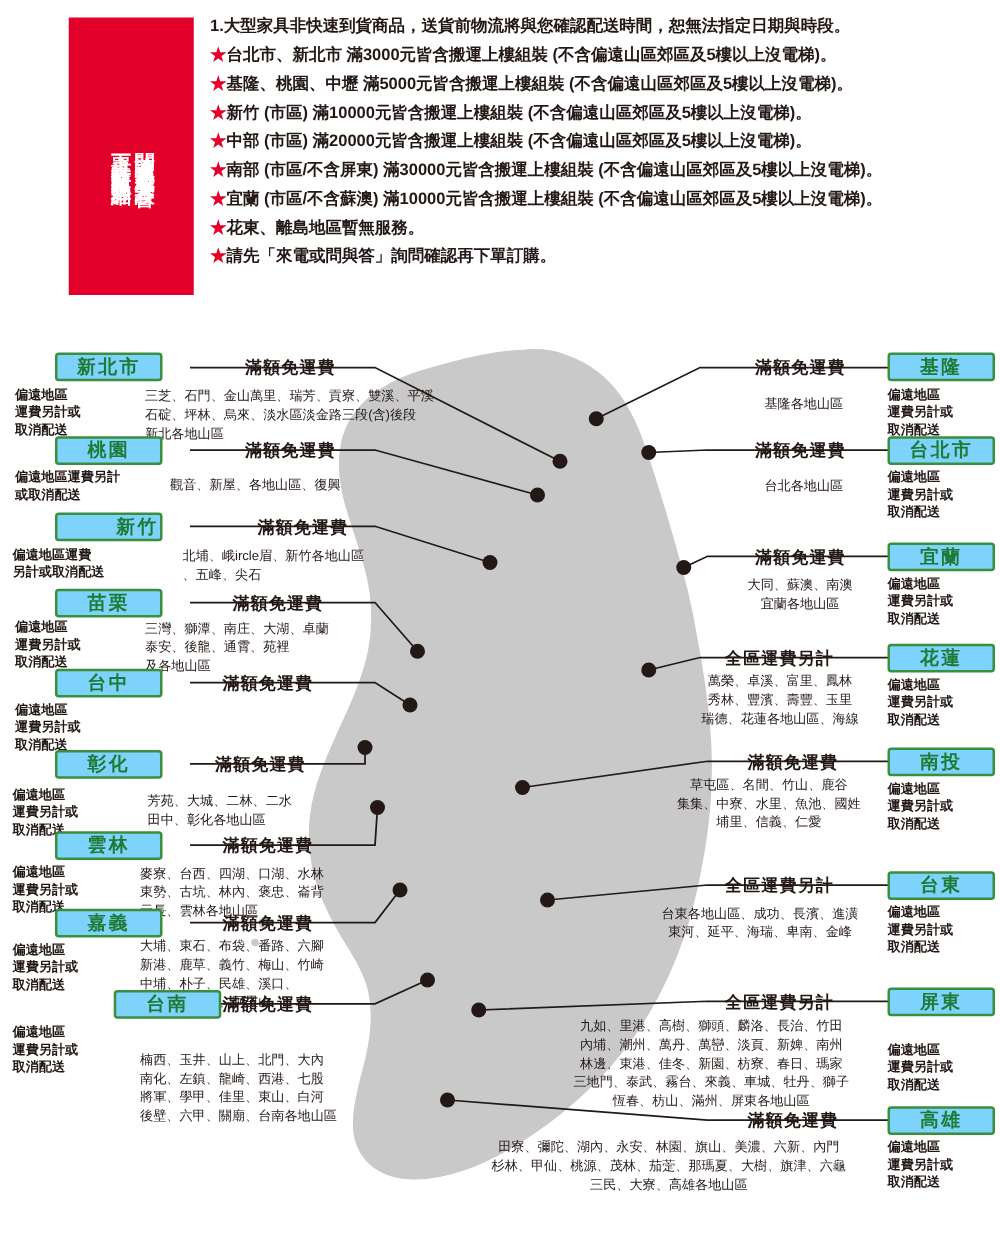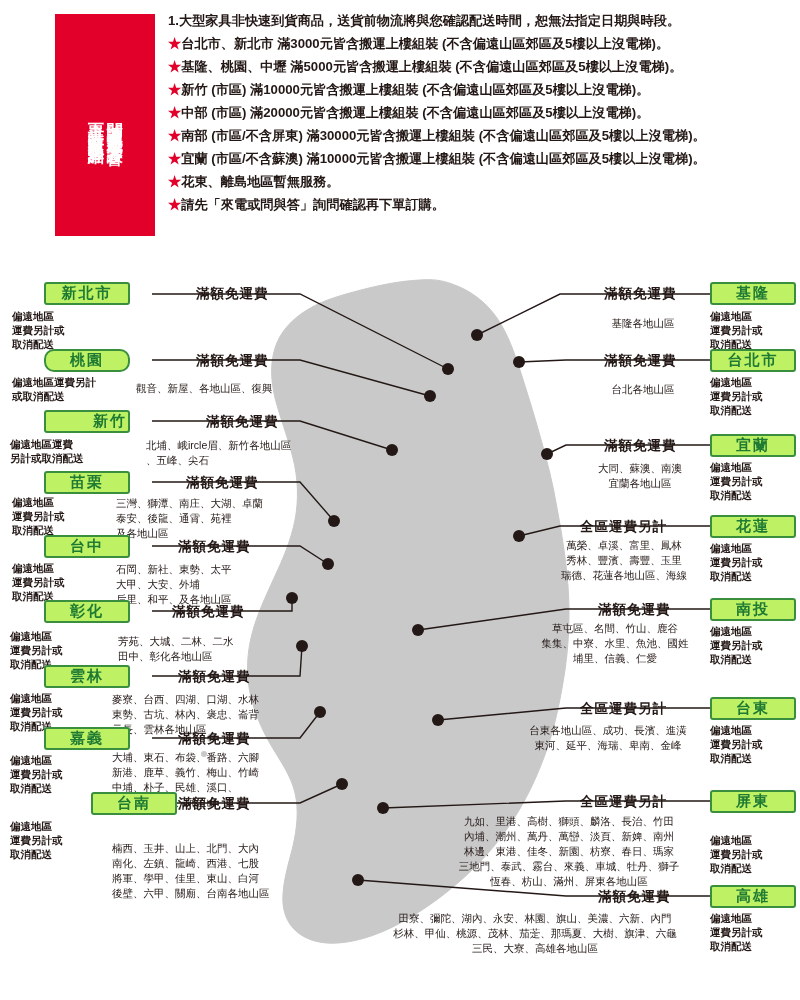--- a/index.html
+++ b/index.html
@@ -52,21 +52,21 @@
   
   #maparea { position:absolute; left:0; top:268px; width:800px; height:732px; }
 
   svg.mapsvg { position:absolute; left:0; top:0; }
 
   
   .city {
     position:absolute;
     width:86px; height:23px;
     border:2px solid #3a8f3e;
-    background:#bef264;
+    background:#7dd3fc;
     border-radius:3px;
     color:#1f7a33;
     font-size:15px;
     font-weight:bold;
     letter-spacing:2px;
     display:flex; align-items:center; justify-content:center;
     z-index:5;
   }
   .fee {
     position:absolute;
@@ -199,22 +199,25 @@
       <circle cx="383" cy="540" r="6"></circle>
       <circle cx="358" cy="612" r="6"></circle>
     </g>
   </svg>
 
   <div class="city" style="left:44px; top:14px;">新北市</div>
   <div class="fee" style="left:196px; top:17px;">滿額免運費</div>
   <div class="remote" style="left:12px; top:42px; white-space:pre-line;">偏遠地區
 運費另計或
 取消配送</div>
-
-  <div class="city" style="left:44px; top:81px;border-radius:10px;">桃園</div>
+  <div class="towns" style="left:116px; top:42px; white-space:pre-line;">三芝、石門、金山萬里、瑞芳、貢寮、雙溪、平溪
+石碇、坪林、烏來、淡水區淡金路三段(含)後段
+新北各地山區</div>
+
+  <div class="city" style="left:44px; top:81px;">桃園</div>
   <div class="fee" style="left:196px; top:84px;">滿額免運費</div>
   <div class="remote" style="left:12px; top:108px; white-space:pre-line;">偏遠地區運費另計
 或取消配送</div>
   <div class="towns" style="left:136px; top:113px; white-space:pre-line;">觀音、新屋、各地山區、復興</div>
 
   <div class="city" style="left:44px; top:142px;padding-left:46px;">新竹</div>
   <div class="fee" style="left:206px; top:145px;">滿額免運費</div>
   <div class="remote" style="left:10px; top:170px; white-space:pre-line;">偏遠地區運費
 另計或取消配送</div>
   <div class="towns" style="left:146px; top:170px; white-space:pre-line;">北埔、峨ircle眉、新竹各地山區
@@ -227,23 +230,20 @@
 取消配送</div>
   <div class="towns" style="left:116px; top:228px; white-space:pre-line;">三灣、獅潭、南庄、大湖、卓蘭
 泰安、後龍、通霄、苑裡
 及各地山區</div>
 
   <div class="city" style="left:44px; top:267px;">台中</div>
   <div class="fee" style="left:178px; top:270px;">滿額免運費</div>
   <div class="remote" style="left:12px; top:294px; white-space:pre-line;">偏遠地區
 運費另計或
 取消配送</div>
-  <div class="towns" style="left:116px; top:294px; white-space:pre-line;">石岡、新社、東勢、太平
-大甲、大安、外埔
-后里、和平、及各地山區</div>
 
   <div class="city" style="left:44px; top:332px;">彰化</div>
   <div class="fee" style="left:172px; top:335px;">滿額免運費</div>
   <div class="remote" style="left:10px; top:362px; white-space:pre-line;">偏遠地區
 運費另計或
 取消配送</div>
   <div class="towns" style="left:118px; top:366px; white-space:pre-line;">芳苑、大城、二林、二水
 田中、彰化各地山區</div>
 
   <div class="city" style="left:44px; top:397px;">雲林</div>
@@ -313,21 +313,21 @@
 取消配送</div>
   <div class="towns center" style="left:522px; top:353px; width:186px; white-space:pre-line;">草屯區、名間、竹山、鹿谷
 集集、中寮、水里、魚池、國姓
 埔里、信義、仁愛</div>
 
   <div class="city" style="left:710px; top:429px;">台東</div>
   <div class="fee" style="left:580px; top:432px;">全區運費另計</div>
   <div class="remote" style="left:710px; top:456px; white-space:pre-line;">偏遠地區
 運費另計或
 取消配送</div>
-  <div class="towns center" style="left:508px; top:456px; width:200px; white-space:pre-line;font-family:Liberation Mono, monospace;">台東各地山區、成功、長濱、進潢
+  <div class="towns center" style="left:508px; top:456px; width:200px; white-space:pre-line;">台東各地山區、成功、長濱、進潢
 東河、延平、海瑞、卑南、金峰</div>
 
   <div class="city" style="left:710px; top:522px;">屏東</div>
   <div class="fee" style="left:580px; top:525px;">全區運費另計</div>
   <div class="remote" style="left:710px; top:566px; white-space:pre-line;">偏遠地區
 運費另計或
 取消配送</div>
   <div class="towns center" style="left:430px; top:546px; width:278px; white-space:pre-line;">九如、里港、高樹、獅頭、麟洛、長治、竹田
 內埔、潮州、萬丹、萬巒、淡頁、新婢、南州
 林邊、東港、佳冬、新園、枋寮、春日、瑪家

